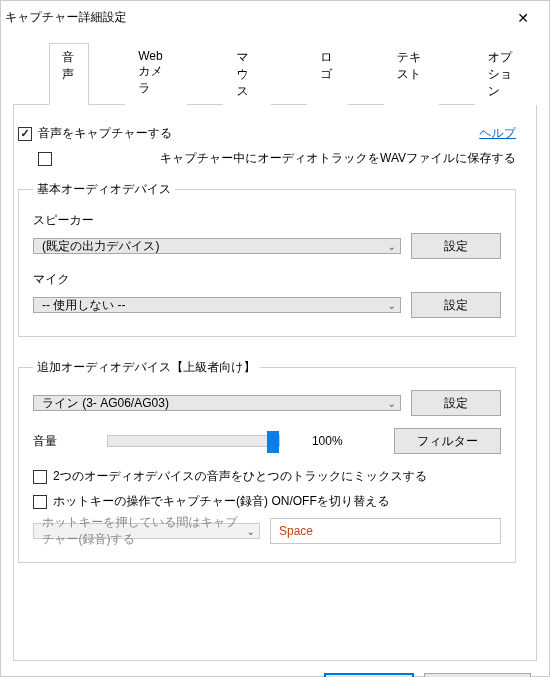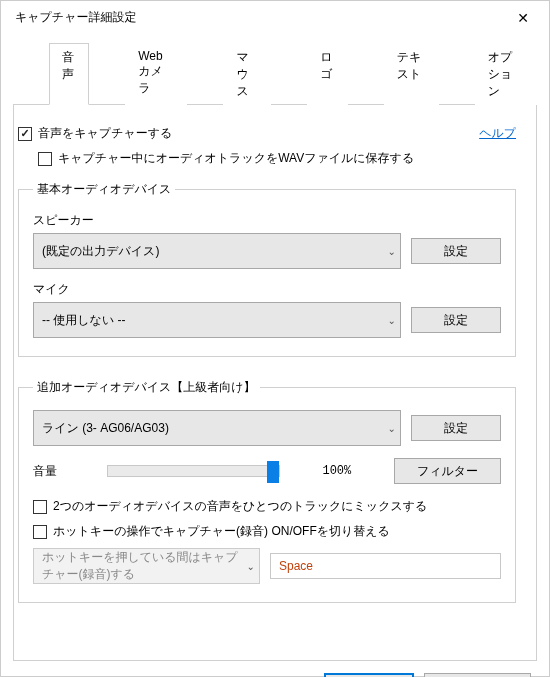--- a/index.html
+++ b/index.html
@@ -5,49 +5,49 @@
     * { box-sizing: border-box; margin: 0; padding: 0; }
     body {
       font-family: "Yu Gothic UI", "Meiryo UI", "MS UI Gothic", sans-serif;
       font-size: 12px;
       background: #fff;
       width: 550px;
       height: 677px;
       overflow: hidden;
     }
     .window { width: 550px; height: 677px; border: 1px solid #ccc; display: flex; flex-direction: column; }
-    .titlebar { display: flex; align-items: center; justify-content: space-between; padding: 8px 12px 8px 14px; }
+    .titlebar { display: flex; align-items: center; justify-content: space-between; padding: 8px 12px 8px 4px; }
     .titlebar .title { font-size: 12px; }
     .titlebar .close { font-size: 14px; width: 28px; text-align: center; cursor: default; }
     .content { flex: 1; padding: 8px 12px 0 12px; position: relative; }
     .tabs { display: flex; border-bottom: 1px solid #d0d0d0; position: relative; }
     .tab { padding: 5px 12px; border: 1px solid transparent; border-bottom: none; font-size: 12px; cursor: default; position: relative; bottom: -1px; background: #fff; margin-left: 36px; }
     .tab.active { border-color: #d0d0d0; border-bottom: 1px solid #fff; }
     .tabpanel { border: 1px solid #d0d0d0; border-top: none; padding: 20px 20px 20px 4px; height: 556px; }
     .row { display: flex; align-items: center; margin-bottom: 8px; }
     .checkbox { width: 14px; height: 14px; border: 1px solid #333; margin-right: 6px; display: inline-flex; align-items: center; justify-content: center; font-size: 11px; line-height: 1; }
     .checkbox.checked::after { content: "✓"; color: #222; font-weight: bold; }
     .help-link { color: #0066cc; text-decoration: underline; cursor: pointer; margin-left: auto; }
-    .indent { margin-left: 20px; }
+    .indent { margin-left: 20px; justify-content: space-between; }
     fieldset { border: 1px solid #d0d0d0; padding: 14px 14px 18px 14px; margin-top: 14px; margin-bottom: 22px; }
     fieldset.second { margin-bottom: 0; }
     legend { padding: 0 4px; font-size: 12px; }
     .label { margin-bottom: 4px; font-size: 12px; }
     .form-row { display: flex; gap: 10px; align-items: center; margin-bottom: 12px; }
     .form-row:last-child { margin-bottom: 0; }
-    .select { flex: 1; border: 1px solid #a8a8a8; background: #e7e7e7; height: 36px; display: flex; align-items: center; justify-content: space-between; padding: 0 4px 0 8px; }
+    .select { flex: 1; border: 1px solid #a8a8a8; background: #e7e7e7; height: 16px; display: flex; align-items: center; justify-content: space-between; padding: 0 4px 0 8px; }
     .select .caret { font-size: 10px; color: #555; }
     .select.disabled { background: #f2f2f2; color: #888; border-color: #ccc; }
     .btn { border: 1px solid #a8a8a8; background: #e7e7e7; height: 26px; padding: 0 22px; min-width: 90px; text-align: center; display: inline-flex; align-items: center; justify-content: center; cursor: default; font-size: 12px; }
     .btn.primary { border: 2px solid #0078d7; background: #e7e7e7; }
     .vol-row { display: flex; align-items: center; gap: 32px; margin-bottom: 14px; }
     .vol-label { width: 42px; }
     .slider { flex: 1; height: 12px; position: relative; background: linear-gradient(#eaeaea,#eaeaea); border: 1px solid #c8c8c8; }
     .slider .thumb { position: absolute; top: -5px; width: 12px; height: 22px; background: #0a7fe6; right: 0; }
-    .vol-value { width: 50px; text-align: center; font-family: Liberation Mono, monospace; }
+    .vol-value { width: 50px; text-align: left; }
     .textfield { flex: 1; border: 1px solid #c8c8c8; height: 26px; padding: 0 8px; display: flex; align-items: center; color: #c2410c; background: #fff; }
     .footer { display: flex; justify-content: flex-end; gap: 10px; padding: 12px 18px 16px; }
   </style>
 </head>
 <body>
 
 <div class="window">
   <div class="titlebar">
     <div class="title">キャプチャー詳細設定</div>
     <div class="close">✕</div>

